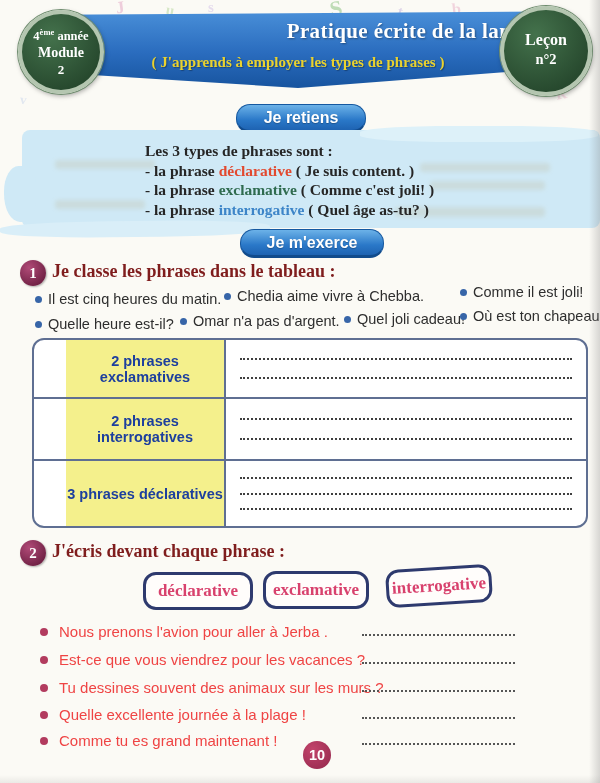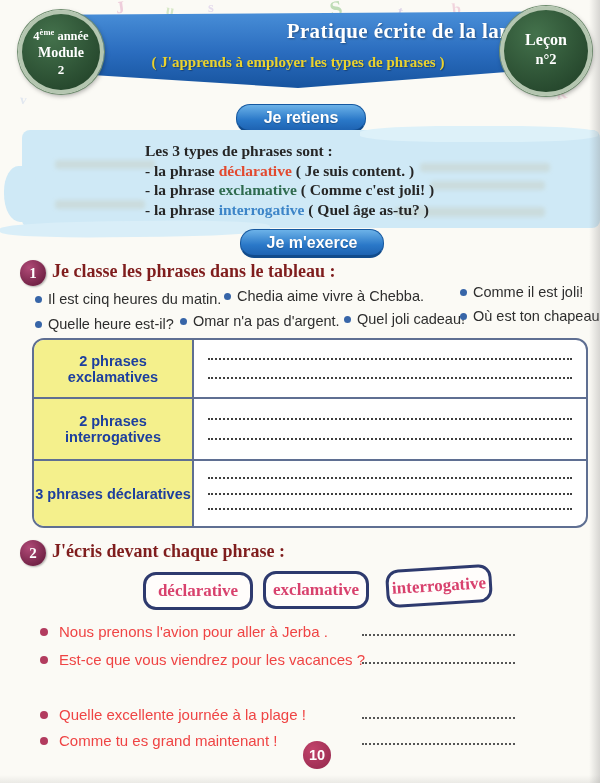--- a/index.html
+++ b/index.html
@@ -95,21 +95,21 @@
   .ph1{left:224px;top:288px;}
   .ph2{left:460px;top:284px;}
   .ph3{left:35px;top:316px;}
   .ph4{left:180px;top:313px;}
   .ph5{left:344px;top:311px;}
   .ph6{left:460px;top:308px;}
 
   
   .ctable{position:absolute;left:32px;top:338px;width:552px;height:186px;
     border:2px solid #5f6f92;border-radius:12px;overflow:hidden;background:#fff;}
-  .t-row{position:absolute;left:0;right:0;display:flex;}
+  .t-row{position:absolute;left:0;right:0;display:flex;padding-left:32px;}
   .t-row.r0{top:0;height:57px;border-bottom:2px solid #5f6f92;}
   .t-row.r1{top:59px;height:60px;border-bottom:2px solid #5f6f92;}
   .t-row.r2{top:121px;height:65px;}
   .t-label{width:158px;background:#f4f08c;border-right:2px solid #5f6f92;
     display:flex;align-items:center;justify-content:center;
     font-weight:bold;font-size:14.5px;color:#1d3f9e;text-align:center;}
   .t-answer{flex:1;display:flex;flex-direction:column;justify-content:space-evenly;padding:2px 14px;}
   .dotline{height:0;border-bottom:2px dotted #3f3f3f;}
 
   
@@ -226,20 +226,21 @@
 
   <div class="num-circle nc2">2</div>
   <div class="ex-title ti2">J'écris devant chaque phrase :</div>
 
   <div class="opt-pill op0">déclarative</div>
   <div class="opt-pill op1">exclamative</div>
   <div class="opt-pill op2">interrogative</div>
 
   <div class="sentence se0"><span class="dot"></span><span>Nous prenons l'avion pour aller à Jerba .</span><span class="ans"></span></div>
   <div class="sentence se1"><span class="dot"></span><span>Est-ce que vous viendrez pour les vacances ?</span><span class="ans"></span></div>
+  <div class="sentence se2"><span class="dot"></span><span>Tu dessines souvent des animaux sur les murs ?</span><span class="ans"></span></div>
   <div class="sentence se3"><span class="dot"></span><span>Quelle excellente journée à la plage !</span><span class="ans"></span></div>
   <div class="sentence se4"><span class="dot"></span><span>Comme tu es grand maintenant !</span><span class="ans"></span></div>
 
   <div class="page-num">10</div>
 
   <div class="edge-right"></div>
   <div class="edge-bottom"></div>
 </div>
 
 </body></html>

